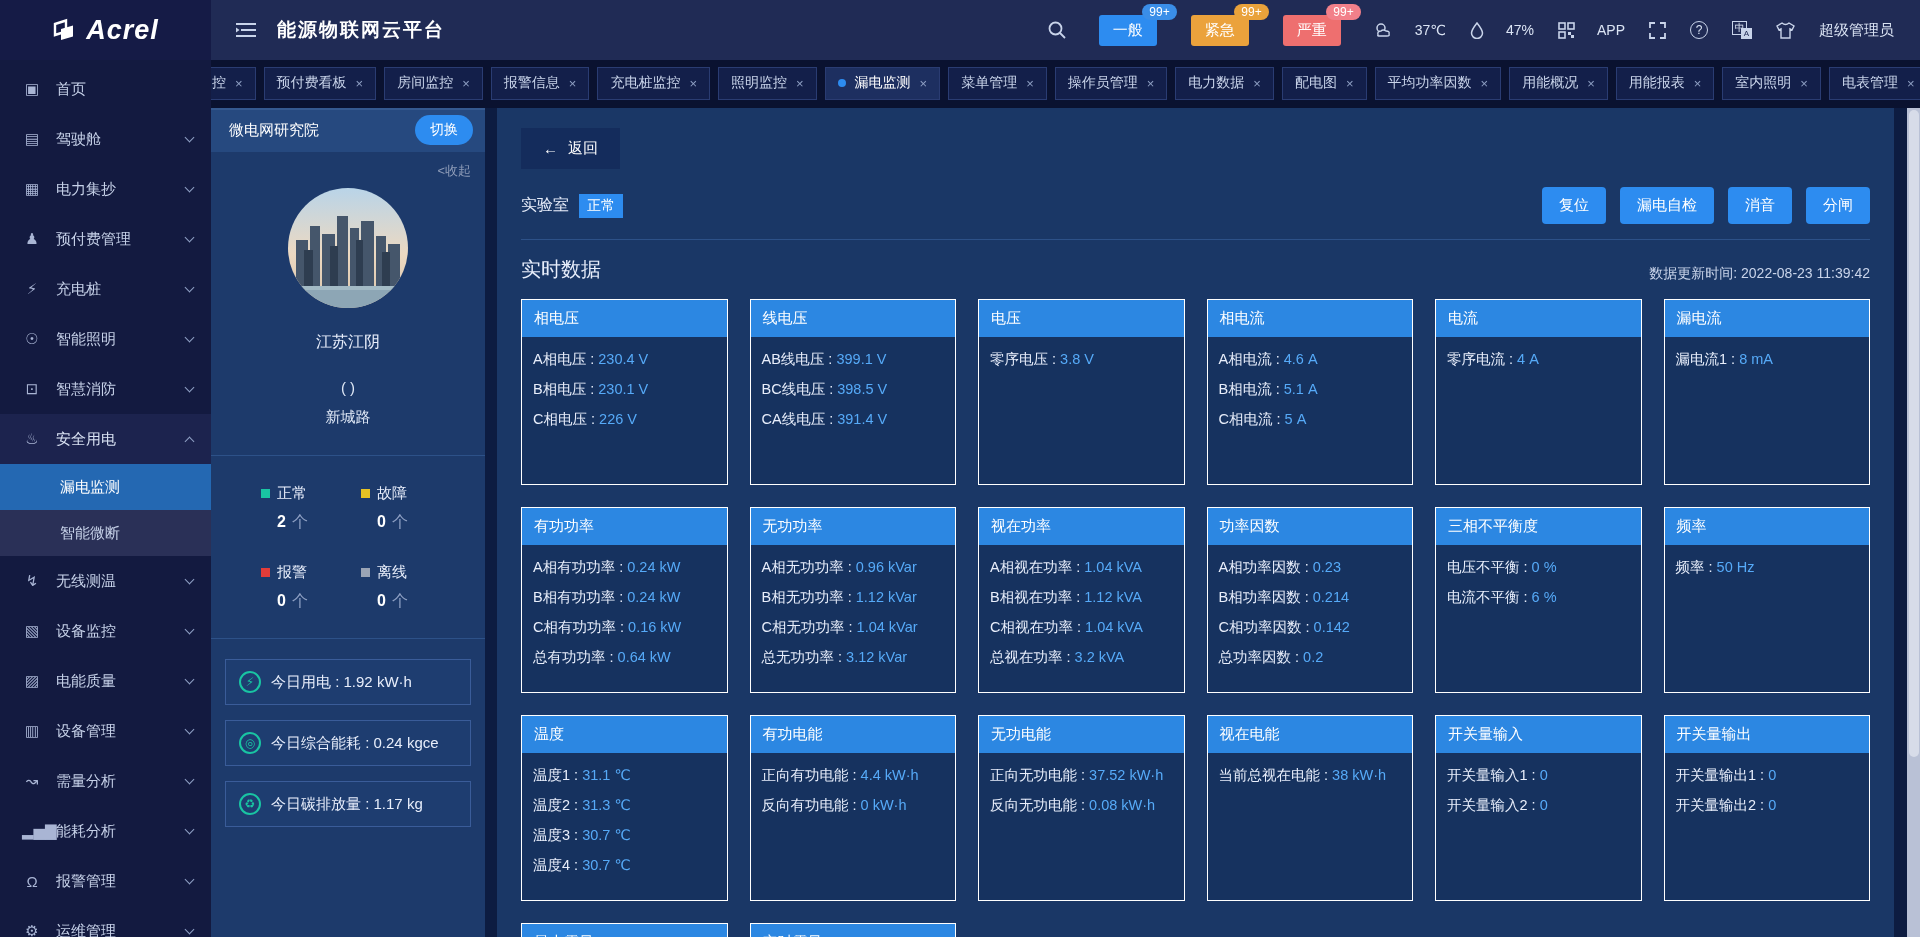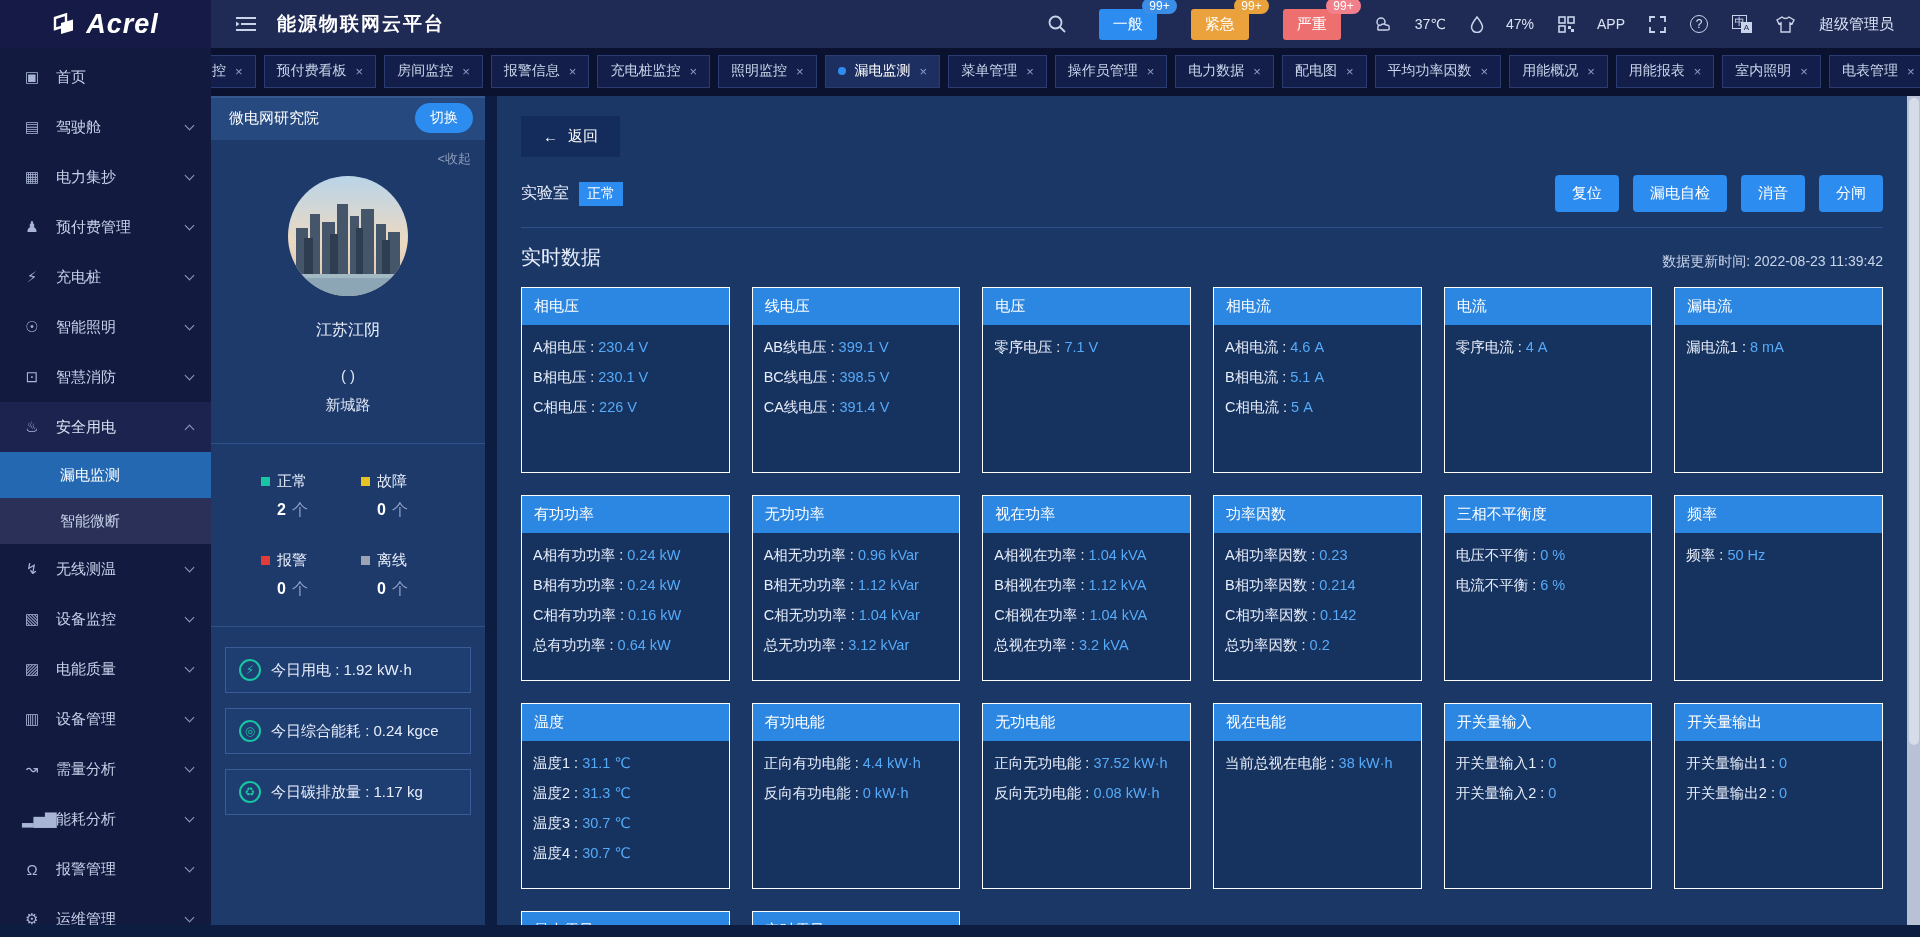--- a/index.html
+++ b/index.html
@@ -1,20 +1,20 @@
 <!DOCTYPE html>
 <html><head>
 <meta charset="utf-8">
 <style>
   * { margin:0; padding:0; box-sizing:border-box; }
   html,body { width:1920px; height:937px; overflow:hidden; }
   body { font-family:"Liberation Sans","DejaVu Sans",sans-serif; background:#0d1c41; color:#e8eefb; }
 
   
-  .header { height:48px; display:flex; background:#202b55; }
+  .header { height:60px; display:flex; background:#202b55; }
   .logo-area { width:211px; background:#151b46; display:flex; align-items:center; justify-content:center; gap:6px; }
   .logo-text { color:#fff; font-size:27px; font-weight:bold; font-style:italic; letter-spacing:1px; }
   .header-main { flex:1; display:flex; align-items:center; padding:0 26px 0 24px; }
   .hamburger { color:#c9d4ea; cursor:pointer; display:flex; }
   .app-title { color:#fff; font-size:19px; font-weight:bold; margin-left:20px; letter-spacing:2px; }
   .header-right { margin-left:auto; display:flex; align-items:center; gap:24px; font-size:14px; color:#dbe4f4; }
   .hicon { display:flex; align-items:center; gap:22px; cursor:pointer; }
   .alarm-group { display:flex; gap:34px; margin:0 8px; }
   .alarm-btn { position:relative; padding:6px 14px; border-radius:3px; color:#fff; font-size:15px; cursor:pointer; }
   .alarm-badge { position:absolute; top:-11px; right:-20px; font-size:12px; padding:1px 7px; border-radius:9px; color:#fff; }
@@ -39,21 +39,21 @@
 
   
   .tabbar { height:48px; background:#0a1230; display:flex; align-items:center; gap:8px; padding:6px 14px 8px 2px; overflow:hidden; flex:none; }
   .tab { height:33px; display:flex; align-items:center; gap:9px; padding:0 12px; background:#131f4a; border:1px solid #2a3c72; color:#c9d4ea; font-size:14px; white-space:nowrap; cursor:pointer; flex:none; }
   .tab.partial { margin-left:-14px; }
   .tab.active { background:#1d2f60; color:#fff; }
   .tab-dot { width:8px; height:8px; border-radius:50%; background:#2d8cf0; }
   .tab-close { color:#8fa0c4; font-size:13px; }
 
   
-  .workspace { flex:1; display:flex; gap:12px; background:#0d1c41; position:relative; overflow:hidden; padding-right:13px; }
+  .workspace { flex:1; display:flex; gap:12px; background:#0d1c41; position:relative; overflow:hidden; padding-right:26px; }
   .scrollbar-track { position:absolute; right:0; top:0; bottom:0; width:13px; background:#b9c1d6; cursor:pointer; }
   .scrollbar-thumb { position:absolute; top:2px; left:1.5px; width:10px; height:78%; border-radius:5px; background:#d7dce9; }
 
   
   .site-panel { width:274px; flex:none; background:#1d3a6b; display:flex; flex-direction:column; overflow:hidden; }
   .sp-header { height:44px; flex:none; background:#26497f; display:flex; align-items:center; padding:0 12px 0 18px; color:#fff; font-size:15px; box-shadow:inset 0 2px 0 #35598f; }
   .switch-btn { margin-left:auto; background:#2d8cf0; color:#fff; border:none; border-radius:15px; padding:6px 15px; font-size:14px; cursor:pointer; }
   .collapse-lbl { text-align:right; color:#8e9cb8; font-size:13px; padding:10px 14px 0; cursor:pointer; }
   .avatar { width:120px; height:120px; border-radius:50%; overflow:hidden; margin:8px auto 0; }
   .sp-name { text-align:center; font-size:16px; color:#e8eefb; margin-top:24px; }
@@ -452,21 +452,21 @@
               <div class="card-header">线电压</div>
               <div class="card-body">
                 <div class="card-row">AB线电压 : <span class="card-val">399.1 V</span></div>
                 <div class="card-row">BC线电压 : <span class="card-val">398.5 V</span></div>
                 <div class="card-row">CA线电压 : <span class="card-val">391.4 V</span></div>
               </div>
             </div>
             <div class="card">
               <div class="card-header">电压</div>
               <div class="card-body">
-                <div class="card-row">零序电压 : <span class="card-val">7.1 V</span></div>
+                <div class="card-row">零序电压 : <span class="card-val">3.8 V</span></div>
               </div>
             </div>
             <div class="card">
               <div class="card-header">相电流</div>
               <div class="card-body">
                 <div class="card-row">A相电流 : <span class="card-val">4.6 A</span></div>
                 <div class="card-row">B相电流 : <span class="card-val">5.1 A</span></div>
                 <div class="card-row">C相电流 : <span class="card-val">5 A</span></div>
               </div>
             </div>

